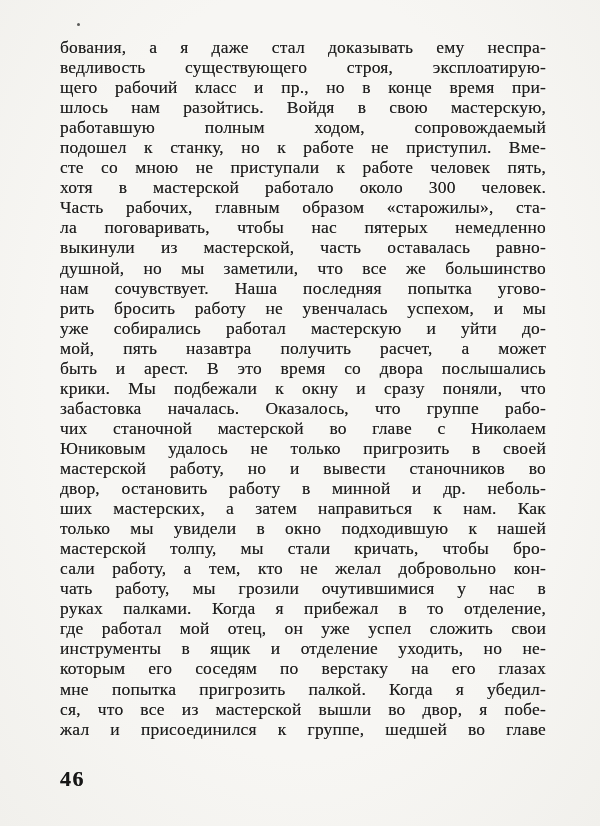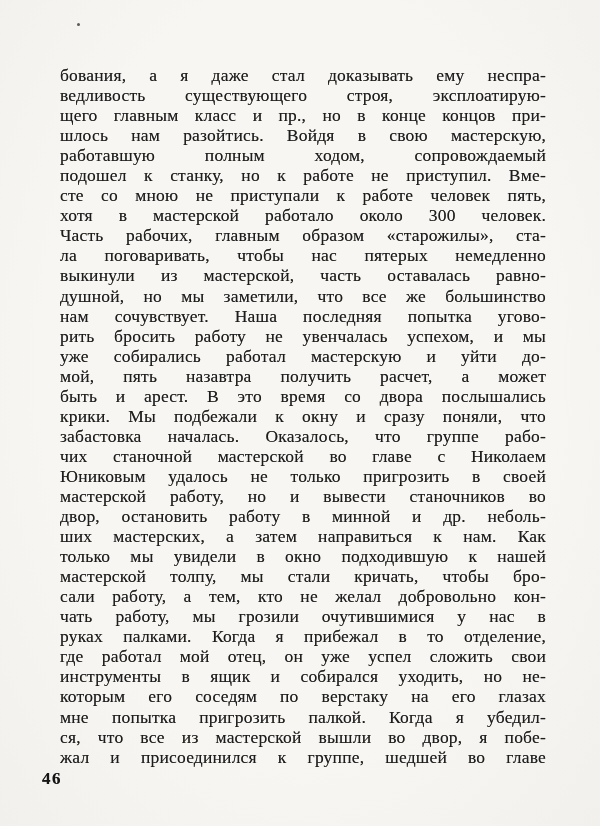--- a/index.html
+++ b/index.html
@@ -12,42 +12,41 @@
     position: relative;
     overflow: hidden;
     background: #f5f4f1;
     background-image: radial-gradient(ellipse at 50% 45%, #f7f6f3 60%, #f1f0ec 100%);
   }
   .text-block {
     position: absolute;
     left: 60px;
     top: 37px;
     width: 486px;
-    margin-top: 28px;
   }
   .line {
     font-family: "Liberation Serif", serif;
     font-size: 17.5px;
     line-height: 20.06px;
     height: 20.06px;
     overflow: hidden;
     color: #1d1d1d;
     letter-spacing: 0.2px;
     text-align: justify;
     -moz-text-align-last: justify;
     text-align-last: justify;
     text-shadow: 0 0 0.4px rgba(20,20,20,0.55);
   }
   .page-number {
     position: absolute;
-    left: 42px;
+    left: 60px;
     top: 769px;
     font-family: "Liberation Serif", serif;
     font-weight: bold;
-    font-size: 17px;
+    font-size: 22px;
     line-height: 20px;
     color: #161616;
     letter-spacing: 1.5px;
     text-shadow: 0 0 0.4px rgba(20,20,20,0.6);
   }
   .speckle {
     position: absolute;
     left: 77px;
     top: 23px;
     width: 3px;
@@ -58,21 +57,21 @@
 </style>
 </head>
 <body>
 
 <div>
   <span class="speckle"></span>
 
   <main class="text-block">
     <div class="line">бования, а я даже стал доказывать ему неспра-</div>
     <div class="line">ведливость существующего строя, эксплоатирую-</div>
-    <div class="line">щего главным класс и пр., но в конце концов при-</div>
+    <div class="line">щего рабочий класс и пр., но в конце время при-</div>
     <div class="line">шлось нам разойтись. Войдя в свою мастерскую,</div>
     <div class="line">работавшую полным ходом, сопровождаемый</div>
     <div class="line">подошел к станку, но к работе не приступил. Вме-</div>
     <div class="line">сте со мною не приступали к работе человек пять,</div>
     <div class="line">хотя в мастерской работало около 300 человек.</div>
     <div class="line">Часть рабочих, главным образом «старожилы», ста-</div>
     <div class="line">ла поговаривать, чтобы нас пятерых немедленно</div>
     <div class="line">выкинули из мастерской, часть оставалась равно-</div>
     <div class="line">душной, но мы заметили, что все же большинство</div>
     <div class="line">нам сочувствует. Наша последняя попытка угово-</div>
@@ -86,21 +85,21 @@
     <div class="line">Юниковым удалось не только пригрозить в своей</div>
     <div class="line">мастерской работу, но и вывести станочников во</div>
     <div class="line">двор, остановить работу в минной и др. неболь-</div>
     <div class="line">ших мастерских, а затем направиться к нам. Как</div>
     <div class="line">только мы увидели в окно подходившую к нашей</div>
     <div class="line">мастерской толпу, мы стали кричать, чтобы бро-</div>
     <div class="line">сали работу, а тем, кто не желал добровольно кон-</div>
     <div class="line">чать работу, мы грозили очутившимися у нас в</div>
     <div class="line">руках палками. Когда я прибежал в то отделение,</div>
     <div class="line">где работал мой отец, он уже успел сложить свои</div>
-    <div class="line">инструменты в ящик и собирался уходить, но не-</div>
+    <div class="line">инструменты в ящик и отделение уходить, но не-</div>
     <div class="line">которым его соседям по верстаку на его глазах</div>
     <div class="line">мне попытка пригрозить палкой. Когда я убедил-</div>
     <div class="line">ся, что все из мастерской вышли во двор, я побе-</div>
     <div class="line">жал и присоединился к группе, шедшей во главе</div>
   </main>
 
   <div class="page-number">46</div>
 </div>
 
 </body></html>

